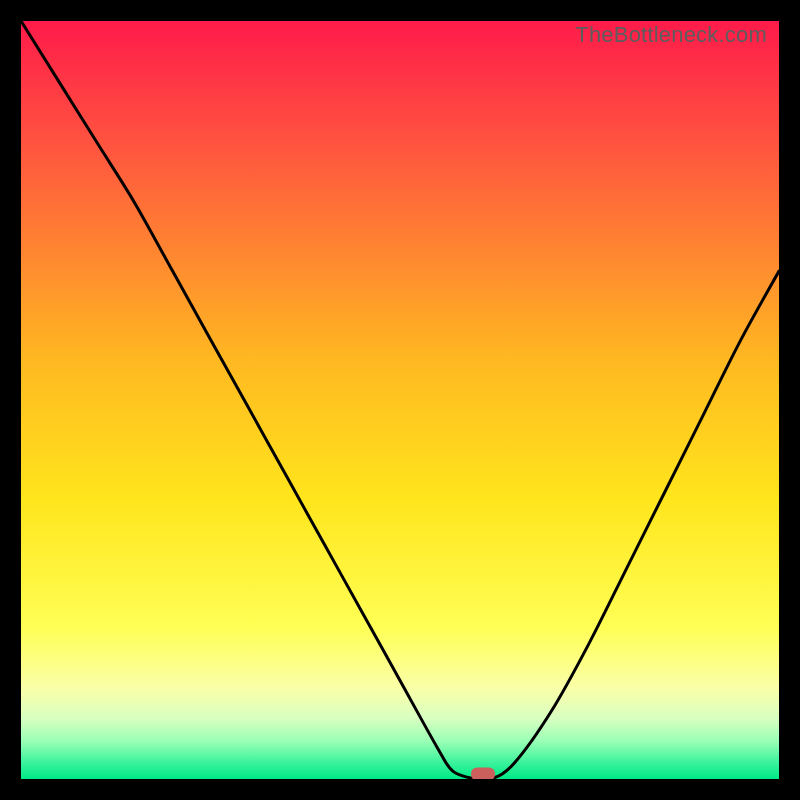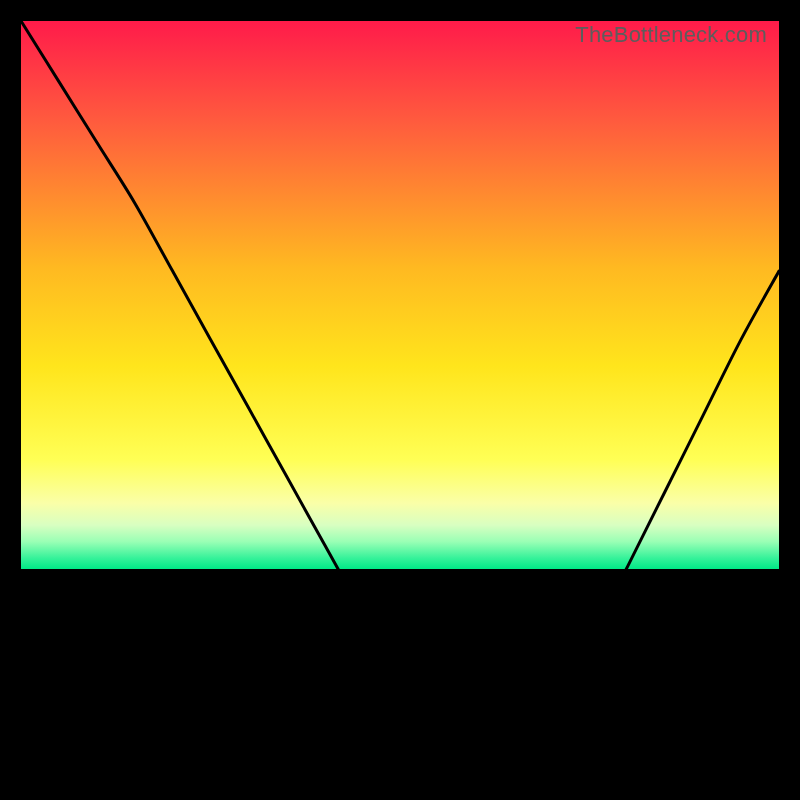--- a/index.html
+++ b/index.html
@@ -17,21 +17,21 @@
     top: 0;
     width: 800px;
     height: 800px;
     background: #000;
   }
   .plot {
     position: absolute;
     left: 21px;
     top: 21px;
     width: 758px;
-    height: 548px;
+    height: 758px;
     overflow: hidden;
   }
   .gradient {
     position: absolute;
     left: 0;
     top: 0;
     width: 100%;
     height: 100%;
   }
   .watermark {

